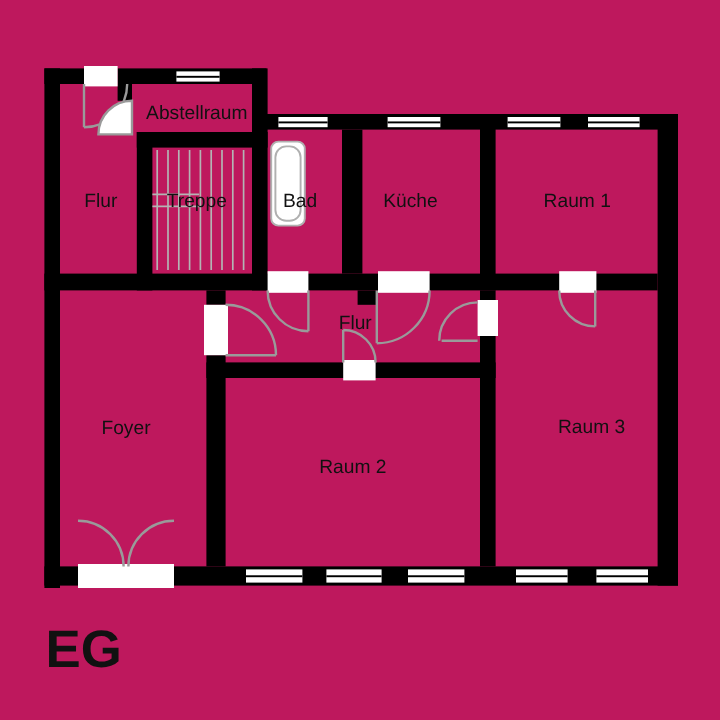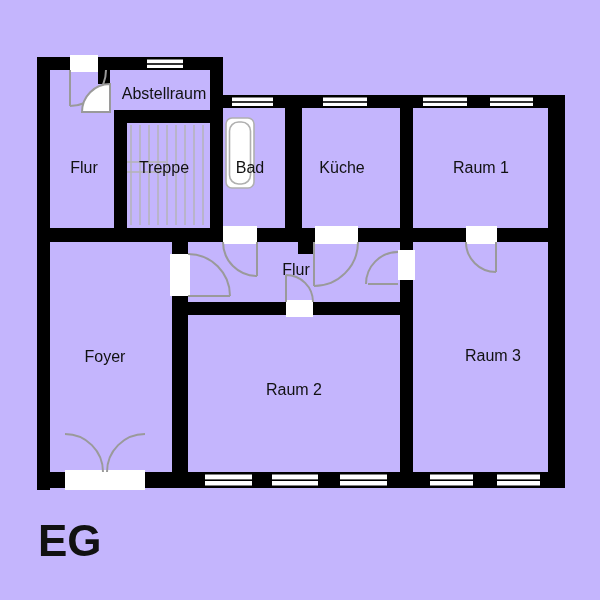--- a/index.html
+++ b/index.html
@@ -8,21 +8,21 @@
     background: #ffffff;
     width: 600px;
     height: 600px;
     overflow: hidden;
     font-family: "Liberation Sans", sans-serif;
   }
   #canvas {
     position: relative;
     width: 600px;
     height: 600px;
-    background: #c4b5fd;
+    background: #be185d;
   }
   svg { display: block; }
   .wall   { fill: #000000; stroke: none; }
   .open   { fill: #ffffff; stroke: none; }
   .winpane{ fill: #ffffff; stroke: none; }
   .winbar { fill: #000000; stroke: none; }
   .door   { fill: none; stroke: #9a9a9a; stroke-width: 2; }
   .doorleaf-filled { fill: #ffffff; stroke: #9a9a9a; stroke-width: 2; }
   .fixture{ fill: #ffffff; stroke: #b0b0b0; stroke-width: 1.6; }
   .stair  { stroke: #b4b4b4; stroke-width: 1.4; fill: none; }

